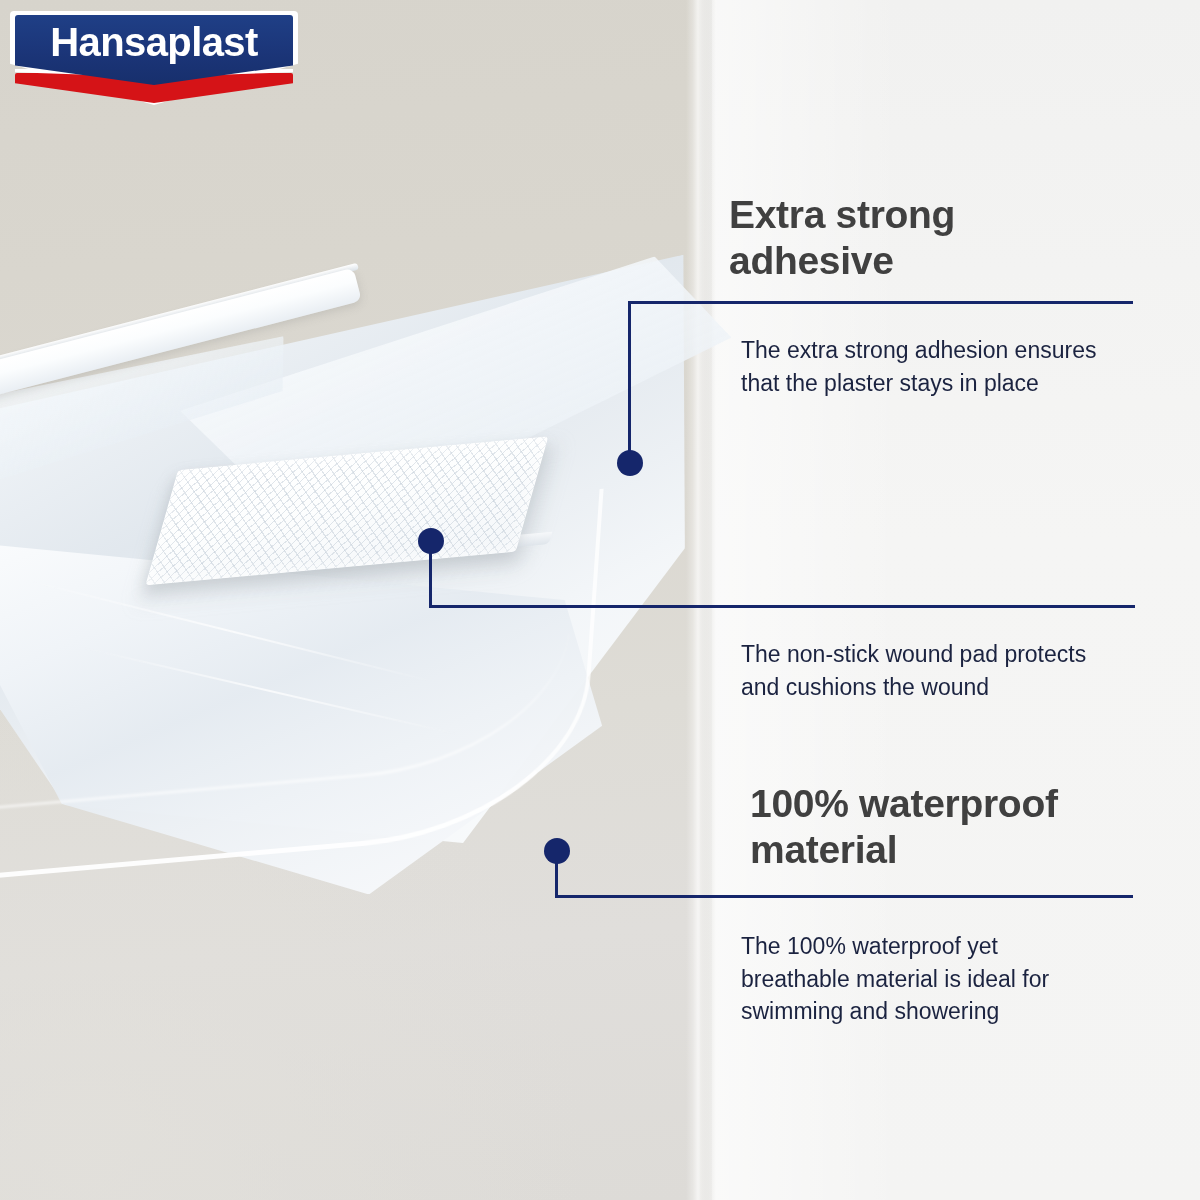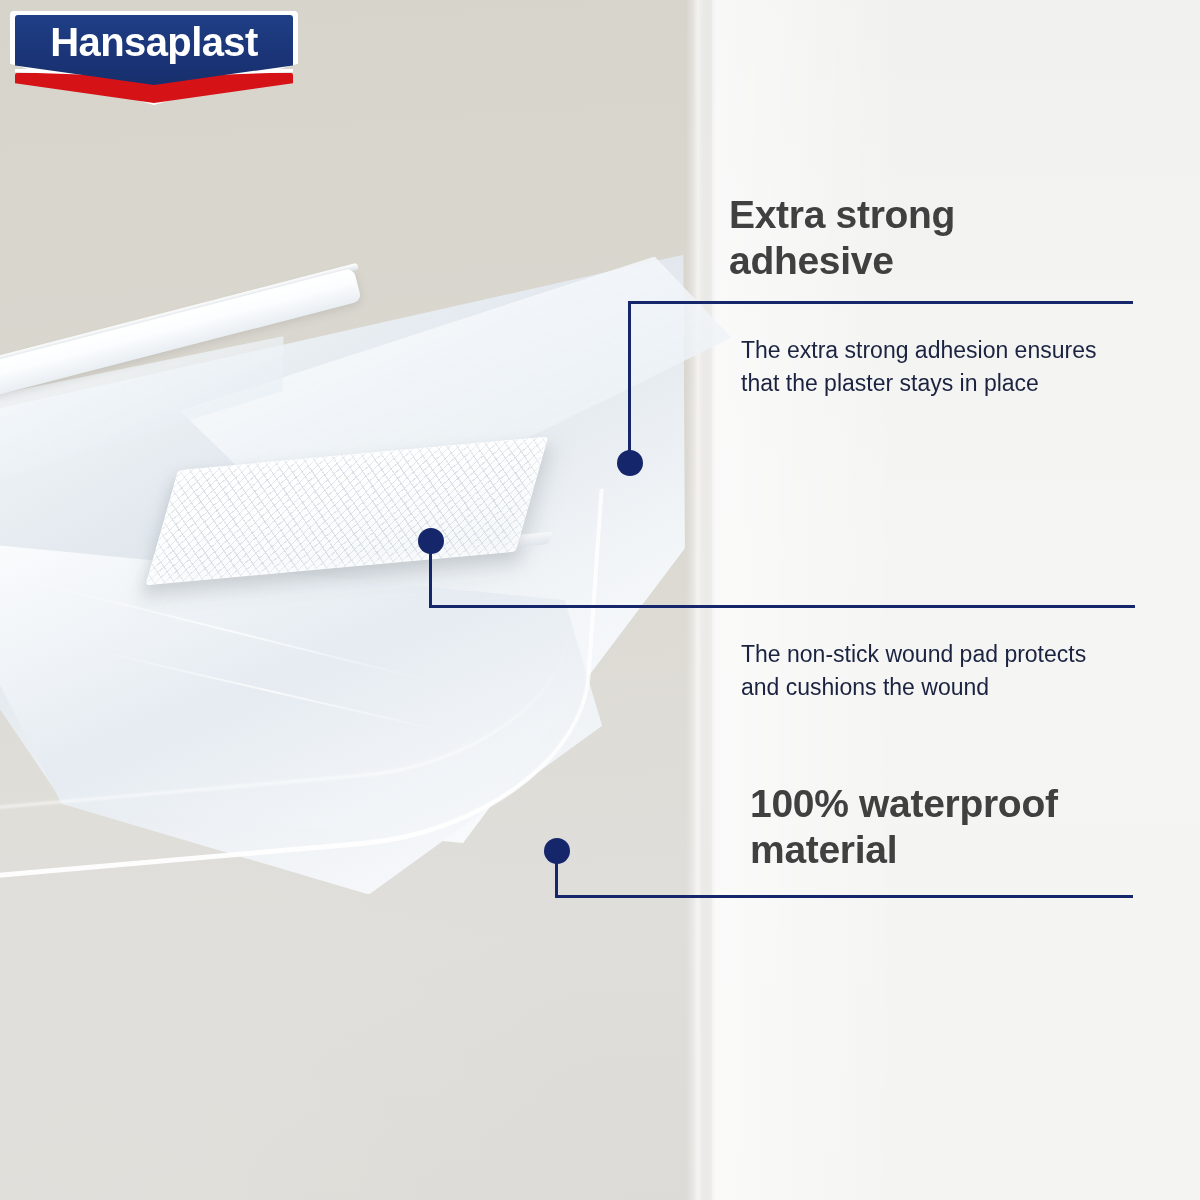--- a/index.html
+++ b/index.html
@@ -269,14 +269,19 @@
 and cushions the wound</p>
   </div>
 
   <div class="callout" style="left:718px;top:781px;width:430px;margin-left:32px;">
     <h2>100% waterproof
 material</h2>
   </div>
   <div class="hline" style="left:555px;top:895px;width:578px;"></div>
   <div class="vline" style="left:555px;top:855px;height:43px;"></div>
   <div class="dot" style="left:544px;top:838px;"></div>
+  <div class="callout" style="left:729px;top:918px;width:400px;">
+    <p>The 100% waterproof yet
+breathable material is ideal for
+swimming and showering</p>
+  </div>
 
 </div>
 
 </body></html>

